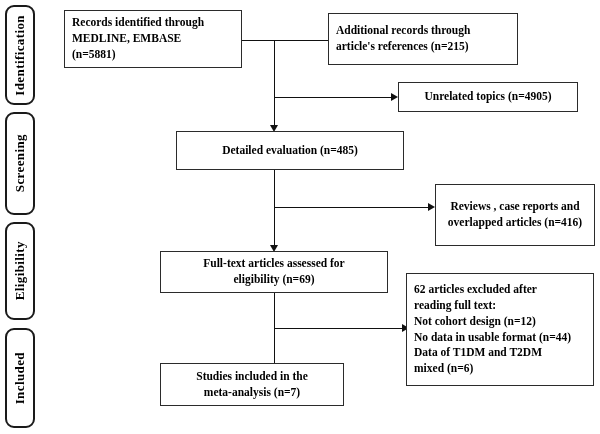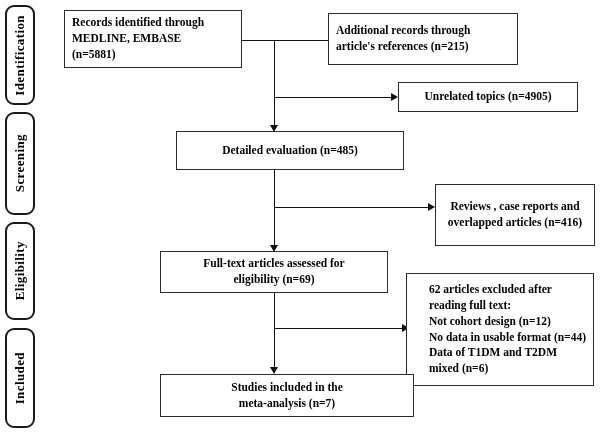--- a/index.html
+++ b/index.html
@@ -151,27 +151,27 @@
   <div class="box center" style="left:435px; top:184px; width:160px; height:62px;">
     <div class="lines">Reviews , case reports and
 overlapped articles (n=416)</div>
   </div>
 
   <div class="box center" style="left:160px; top:251px; width:228px; height:42px;font-family:Liberation Serif, serif;">
     <div class="lines">Full-text articles assessed for
 eligibility (n=69)</div>
   </div>
 
-  <div class="box left" style="left:406px; top:273px; width:188px; height:113px;align-items:flex-end;">
+  <div class="box left" style="left:406px; top:273px; width:188px; height:113px;">
     <div class="lines">62 articles excluded after
 reading full text:
 Not cohort design (n=12)
 No data in usable format (n=44)
 Data of T1DM and T2DM
 mixed (n=6)</div>
   </div>
 
-  <div class="box center" style="left:160px; top:374px; width:254px; height:43px;">
+  <div class="box center" style="left:160px; top:363px; width:184px; height:43px;">
     <div class="lines">Studies included in the
 meta-analysis (n=7)</div>
   </div>
 
 </div>
 
 </body></html>

